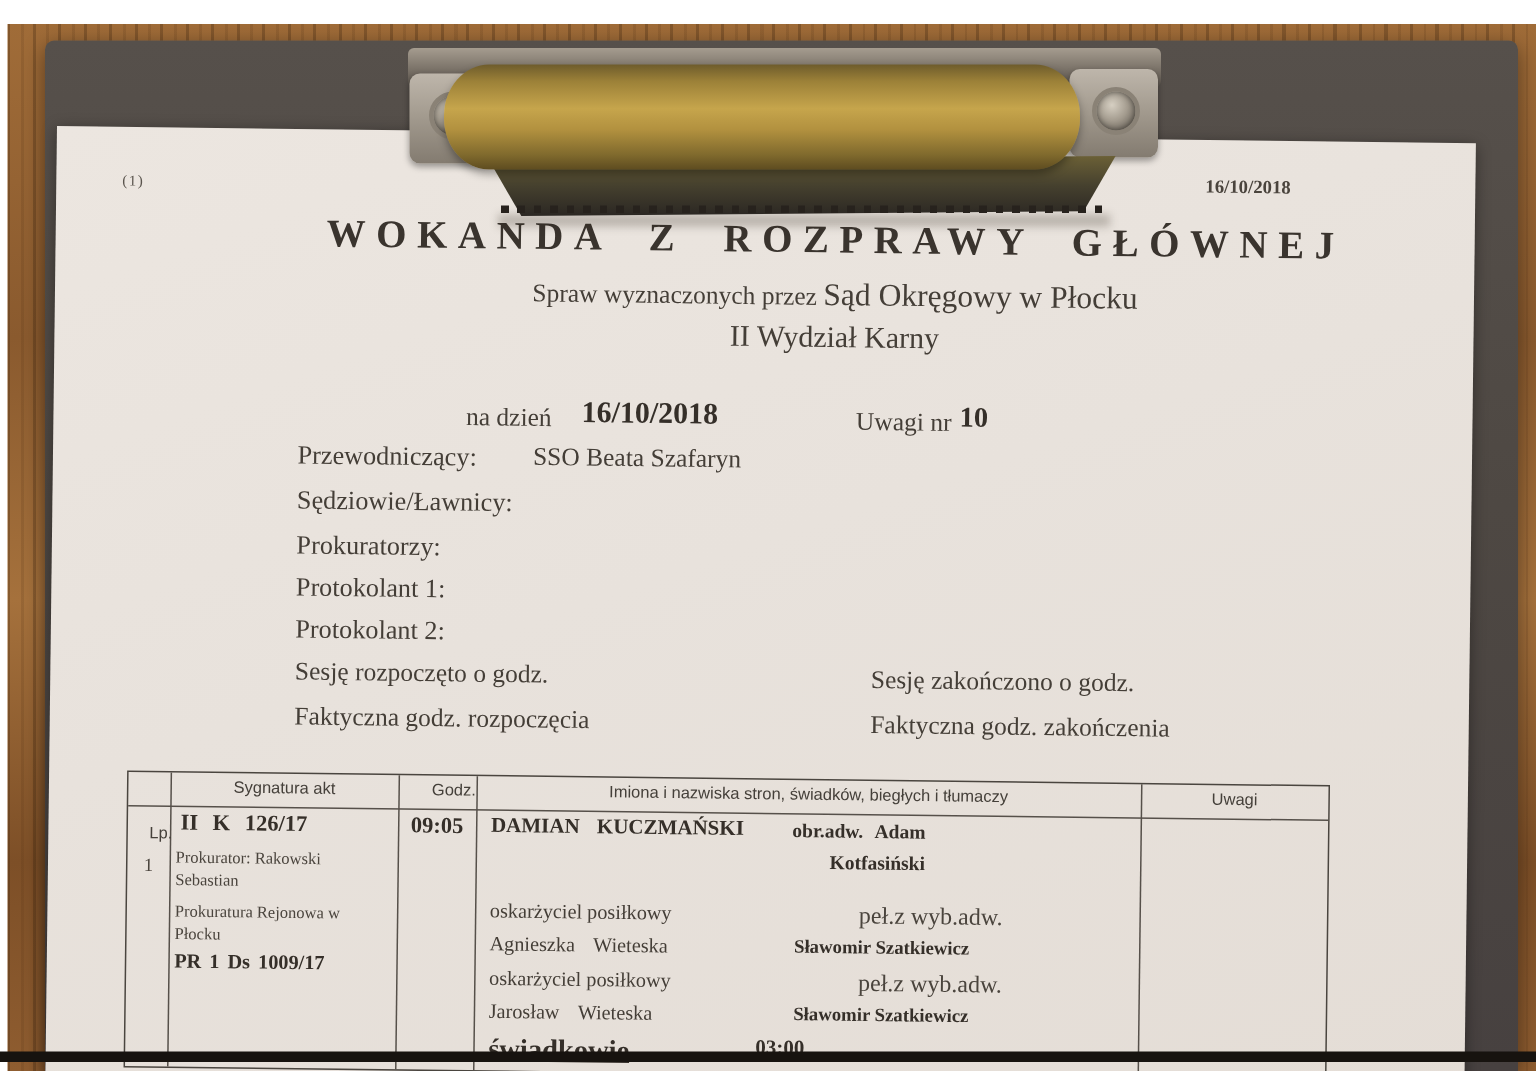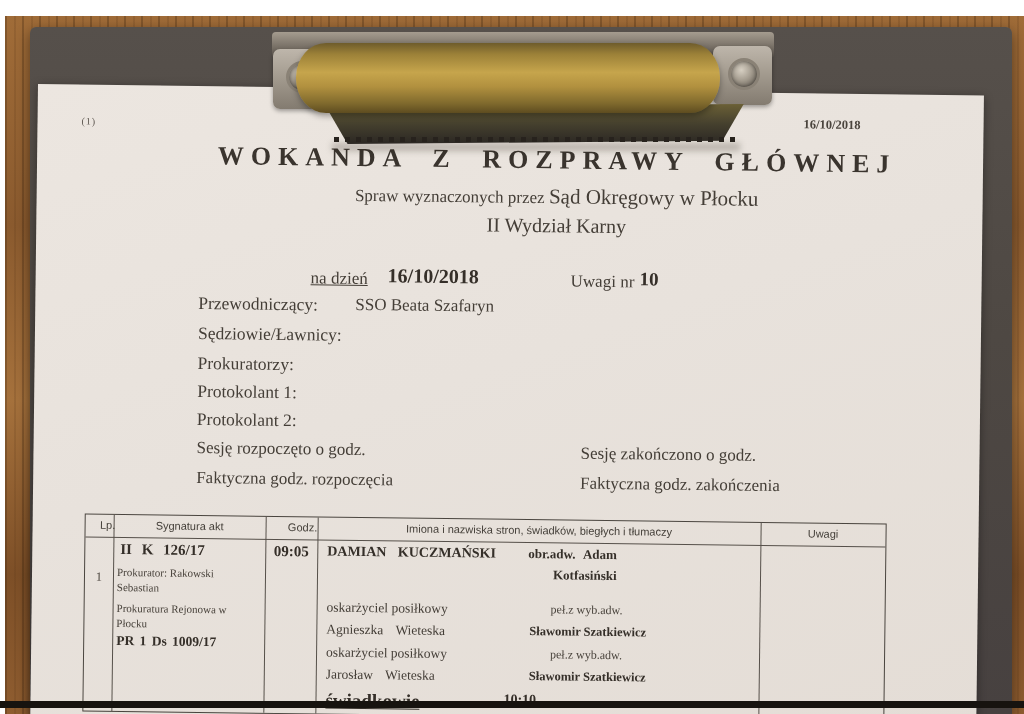--- a/index.html
+++ b/index.html
@@ -27,56 +27,56 @@
   .pg-marker{left:44px;top:31px;font-size:10px;letter-spacing:1px;color:#5a544d;}
   .print-date{left:766px;top:24px;font-size:12.5px;font-weight:bold;color:#4a443d;}
 
   .doc-title{left:100px;top:55px;width:840px;text-align:center;font-size:26px;font-weight:bold;
     letter-spacing:7px;word-spacing:12px;color:#3a342e;}
   .doc-sub{left:100px;top:94px;width:840px;text-align:center;font-size:17px;}
   .doc-sub .sub-court{position:static;font-size:21px;}
   .doc-sub .sub-prefix{position:static;}
   .doc-div{left:100px;top:124px;width:840px;text-align:center;font-size:20px;}
 
-  .lbl-nadzien{left:275px;top:181px;font-size:17px;text-decoration:underline;}
+  .lbl-nadzien{left:275px;top:181px;font-size:17px;}
   .val-date{left:352px;top:176px;font-size:20px;font-weight:bold;color:#352f29;}
   .lbl-sala{left:535px;top:181px;font-size:17px;}
   .val-sala{left:604px;top:177px;font-size:19px;font-weight:bold;color:#352f29;}
 
   .frow{left:163px;font-size:17.5px;}
   .f0{top:207px;} .f1{top:237px;} .f2{top:267px;} .f3{top:295px;} .f4{top:323px;}
   .frow .fvalue{position:absolute;left:157px;top:0;font-size:17px;}
   .sess-start{left:163px;top:352px;font-size:17px;}
   .sess-start-act{left:163px;top:382px;font-size:17px;}
   .sess-end{left:547px;top:353px;font-size:17px;}
   .sess-end-act{left:547px;top:383px;font-size:17px;}
 
   
   .tbl{left:52px;top:429px;width:800px;height:196px;border:1.4px solid #4a453f;white-space:normal;}
   .tbl *{position:absolute;}
   .vline{top:0;bottom:0;width:1.2px;background:#56504a;}
   .v1{left:28px;} .v2{left:180px;} .v3{left:232px;} .v4{left:675px;}
   .hline{top:22px;left:0;right:0;height:1.2px;background:#56504a;}
   .th{top:4px;font-family:"Liberation Sans",sans-serif;font-size:11px;color:#45403a;text-align:center;white-space:nowrap;}
-  .th-lp{left:0;width:44px;} .th-sig{left:28px;width:152px;} .th-godz{left:180px;width:74px;}
+  .th-lp{left:0;width:44px;margin-top:31px;} .th-sig{left:28px;width:152px;} .th-godz{left:180px;width:74px;}
   .th-im{left:232px;width:443px;} .th-uw{left:675px;width:125px;}
 
   .b{font-weight:bold;color:#352f29;}
   .cell{white-space:nowrap;}
   .c-sig{left:35px;top:26px;font-size:15px;word-spacing:6px;}
   .c-time{left:180px;top:26px;width:52px;text-align:center;font-size:15px;}
   .c-def{left:242px;top:26px;font-size:14px;word-spacing:8px;}
   .c-def1{left:443px;top:26px;font-size:13px;word-spacing:5px;}
   .c-def2{left:468px;top:47px;font-size:13px;}
   .c-lp{left:0;top:55px;width:28px;text-align:center;font-size:12.5px;color:#4a443d;}
   .c-pros{left:32px;top:50px;width:138px;font-size:11px;line-height:15px;white-space:normal;color:#4a443d;}
   .c-office{left:32px;top:86px;width:138px;font-size:11px;line-height:15px;white-space:normal;color:#4a443d;}
   .c-ref{left:32px;top:118px;font-size:13.5px;word-spacing:2px;}
   .pl{left:242px;font-size:13.5px;}
-  .pr{left:445px;font-size:12px;color:#4a443d;padding-left:21px;}
+  .pr{left:467px;font-size:16px;color:#4a443d;padding-left:21px;}
   .prb{left:445px;font-size:12.5px;font-weight:bold;color:#352f29;}
   .y1{top:82px;} .y2{top:104px;} .y3{top:127px;} .y4{top:149px;}
   .nm{word-spacing:9px;}
   .c-wit{left:242px;top:172px;font-size:19px;text-decoration:underline;}
   .c-wtime{left:420px;top:172px;font-size:14px;}
 
   
   .clip-bar{position:absolute;left:272px;top:32px;width:502px;height:26px;z-index:4;border-radius:4px;
     background:linear-gradient(180deg,#a59c8f 0%,#7a7268 55%,#5a534c 100%);}
   .bracket{position:absolute;z-index:5;border-radius:7px;
@@ -172,21 +172,21 @@
       <div class="cell pl y1">oskarżyciel posiłkowy</div>
       <div class="cell pr y1">peł.z wyb.adw.</div>
       <div class="cell pl y2 nm">Agnieszka Wieteska</div>
       <div class="cell prb y2">Sławomir Szatkiewicz</div>
       <div class="cell pl y3">oskarżyciel posiłkowy</div>
       <div class="cell pr y3">peł.z wyb.adw.</div>
       <div class="cell pl y4 nm">Jarosław Wieteska</div>
       <div class="cell prb y4">Sławomir Szatkiewicz</div>
 
       <div class="cell c-wit b">świadkowie</div>
-      <div class="cell c-wtime b">10:10</div>
+      <div class="cell c-wtime b">03:00</div>
     </div>
   </div>
 
   <div class="clip-bar"></div>
   <div class="bracket bracket-l"></div>
   <div class="bracket bracket-r"></div>
   <div class="screw screw-l"></div>
   <div class="screw screw-r"></div>
   <div class="clip-shadow"></div>
   <div class="clip-plate"></div>

